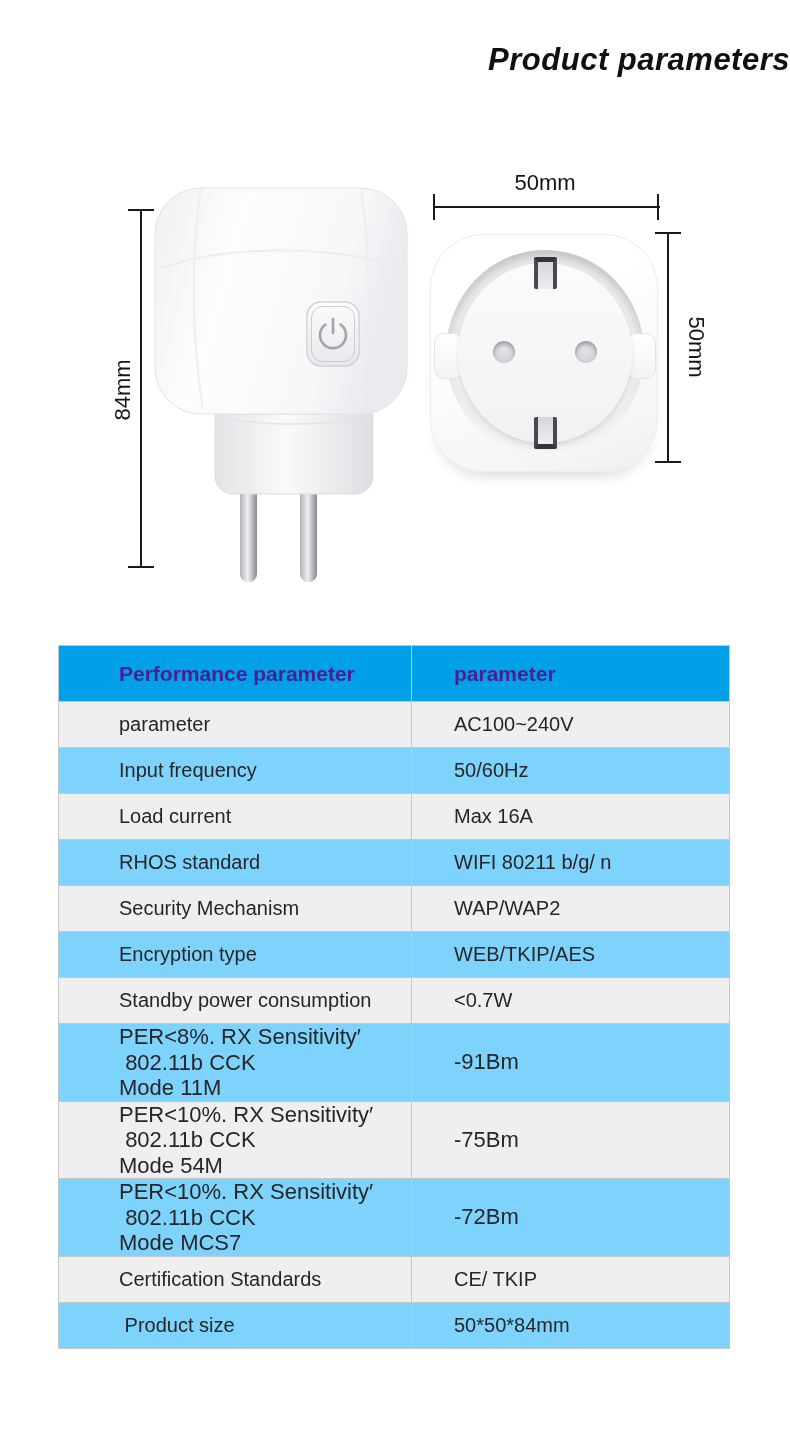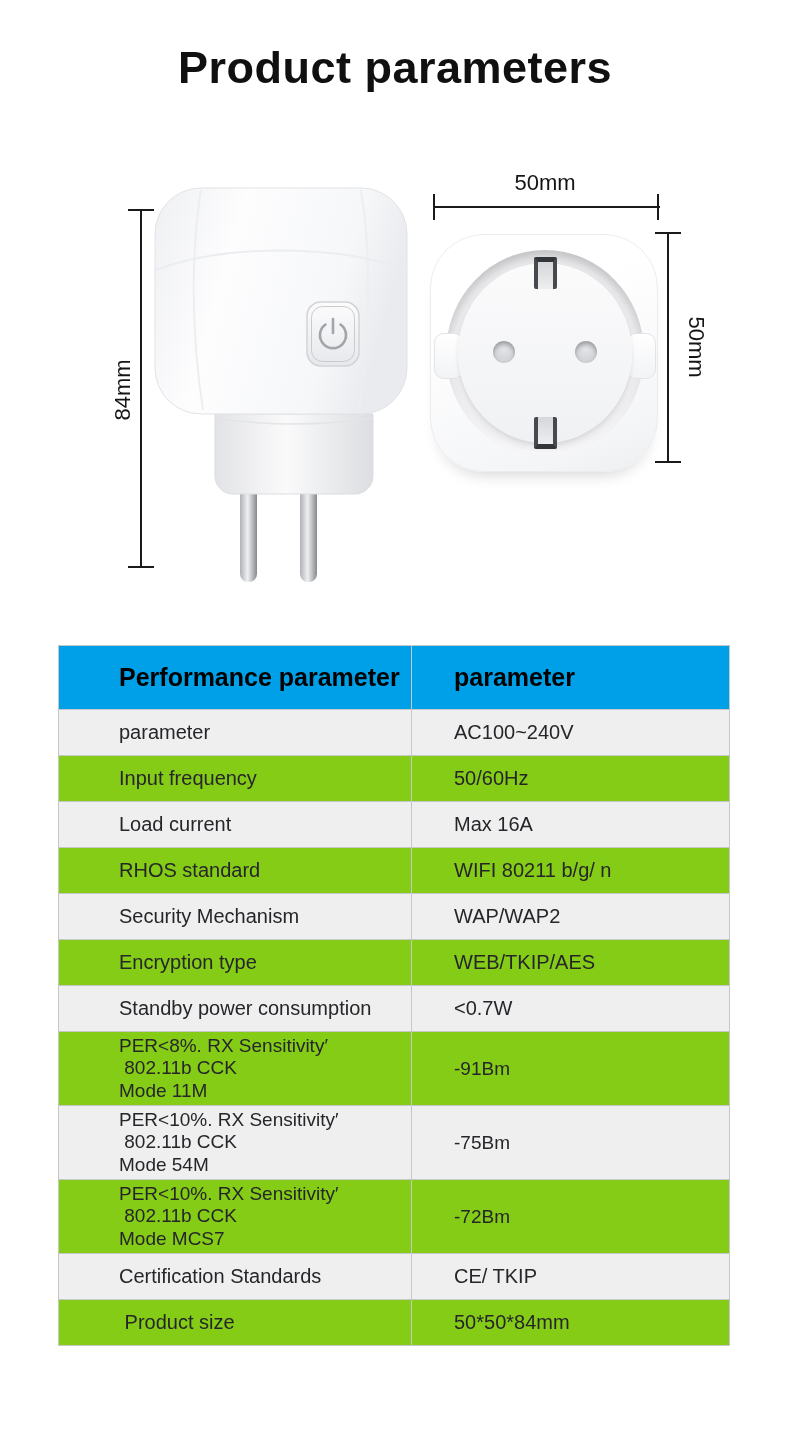--- a/index.html
+++ b/index.html
@@ -10,22 +10,23 @@
     --dim:#1a1a1a;
   }
   *{box-sizing:border-box;margin:0;padding:0;}
   html,body{background:#ffffff;}
   body{font-family:"Liberation Sans",sans-serif;color:var(--text);}
   #page{position:relative;width:790px;height:1439px;background:#ffffff;overflow:hidden;margin:0 auto;}
 
   
   .page-title{
     position:absolute;top:42px;left:0;width:100%;
-    text-align:center;font-size:45px;font-weight:bold;color:#101010;
+    text-align:right;font-size:31px;font-weight:bold;color:#101010;
     letter-spacing:0.5px;
+    font-style:italic;
   }
 
   
   .dim-line-v{position:absolute;width:2px;background:var(--dim);}
   .dim-line-h{position:absolute;height:2px;background:var(--dim);}
   .dim-cap-h{position:absolute;width:26px;height:2px;background:var(--dim);}
   .dim-cap-v{position:absolute;width:2px;height:26px;background:var(--dim);}
   .dim-label{
     position:absolute;font-size:22px;color:#151515;
     display:flex;align-items:center;justify-content:center;
@@ -75,33 +76,33 @@
   .clip.bottom{top:182px;border-bottom:5px solid #323539;}
 
   
   .spec-table{
     position:absolute;left:58px;top:645px;width:671px;
     border-collapse:collapse;table-layout:fixed;
   }
   .spec-table col.c1{width:353px;}
   .spec-table col.c2{width:318px;}
   .spec-table th{
-    background:var(--header-bg);color:#000000;font-weight:bold;font-size:25px;
-    text-align:left;height:64px;border:1px solid var(--border);
+    background:var(--header-bg);color:#4c1d95;font-weight:bold;font-size:21px;
+    text-align:left;height:56px;border:1px solid var(--border);
   }
   .spec-table th.h1{padding-left:60px;}
   .spec-table th.h2{padding-left:42px;}
   .spec-table td{
     border:1px solid var(--border);font-size:20px;color:var(--text);
-    height:46px;vertical-align:middle;background:#84cc16;
+    height:46px;vertical-align:middle;background:#7dd3fc;
   }
   .spec-table tbody tr:nth-child(odd) td{background:var(--row-alt);}
   .spec-table td.label{padding-left:60px;white-space:pre-wrap;line-height:1.16;}
   .spec-table td.value{padding-left:42px;}
-  .spec-table tr.tall td{height:74px;font-size:19px;}
+  .spec-table tr.tall td{height:74px;font-size:22px;}
 </style>
 </head>
 <body>
 
 <div id="page">
 
   <div class="page-title">Product parameters</div>
 
   <svg style="position:absolute;left:145px;top:182px;" width="270" height="406" viewBox="0 0 270 406">
     <defs>

